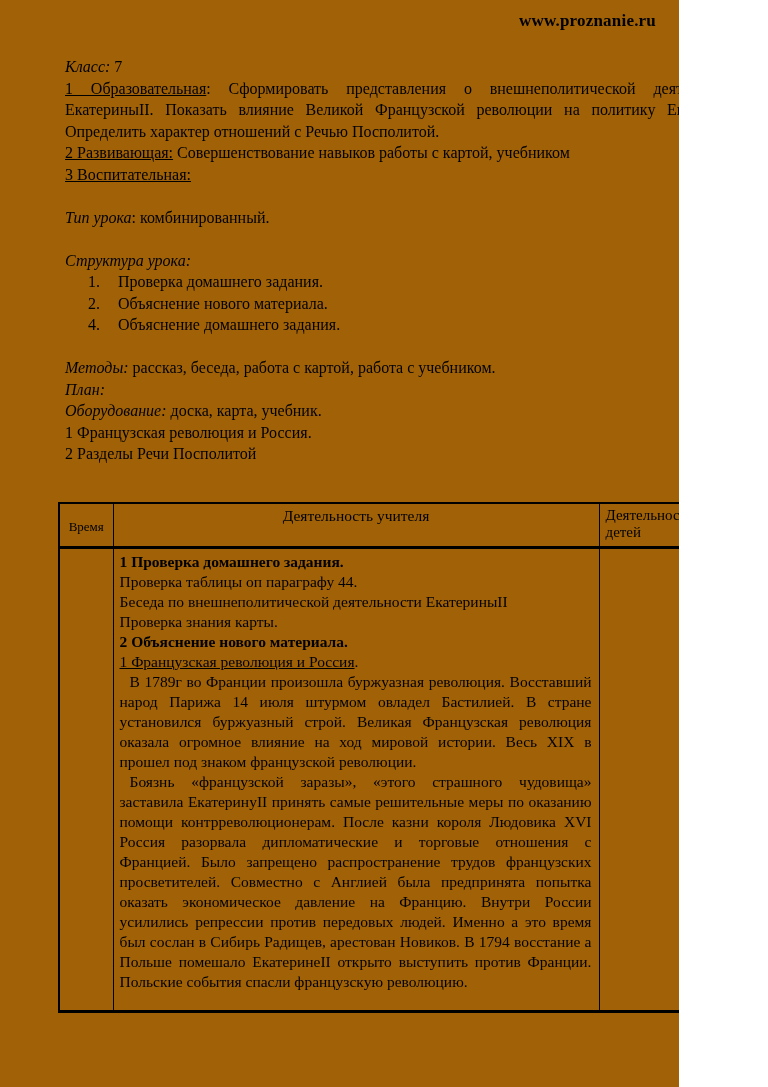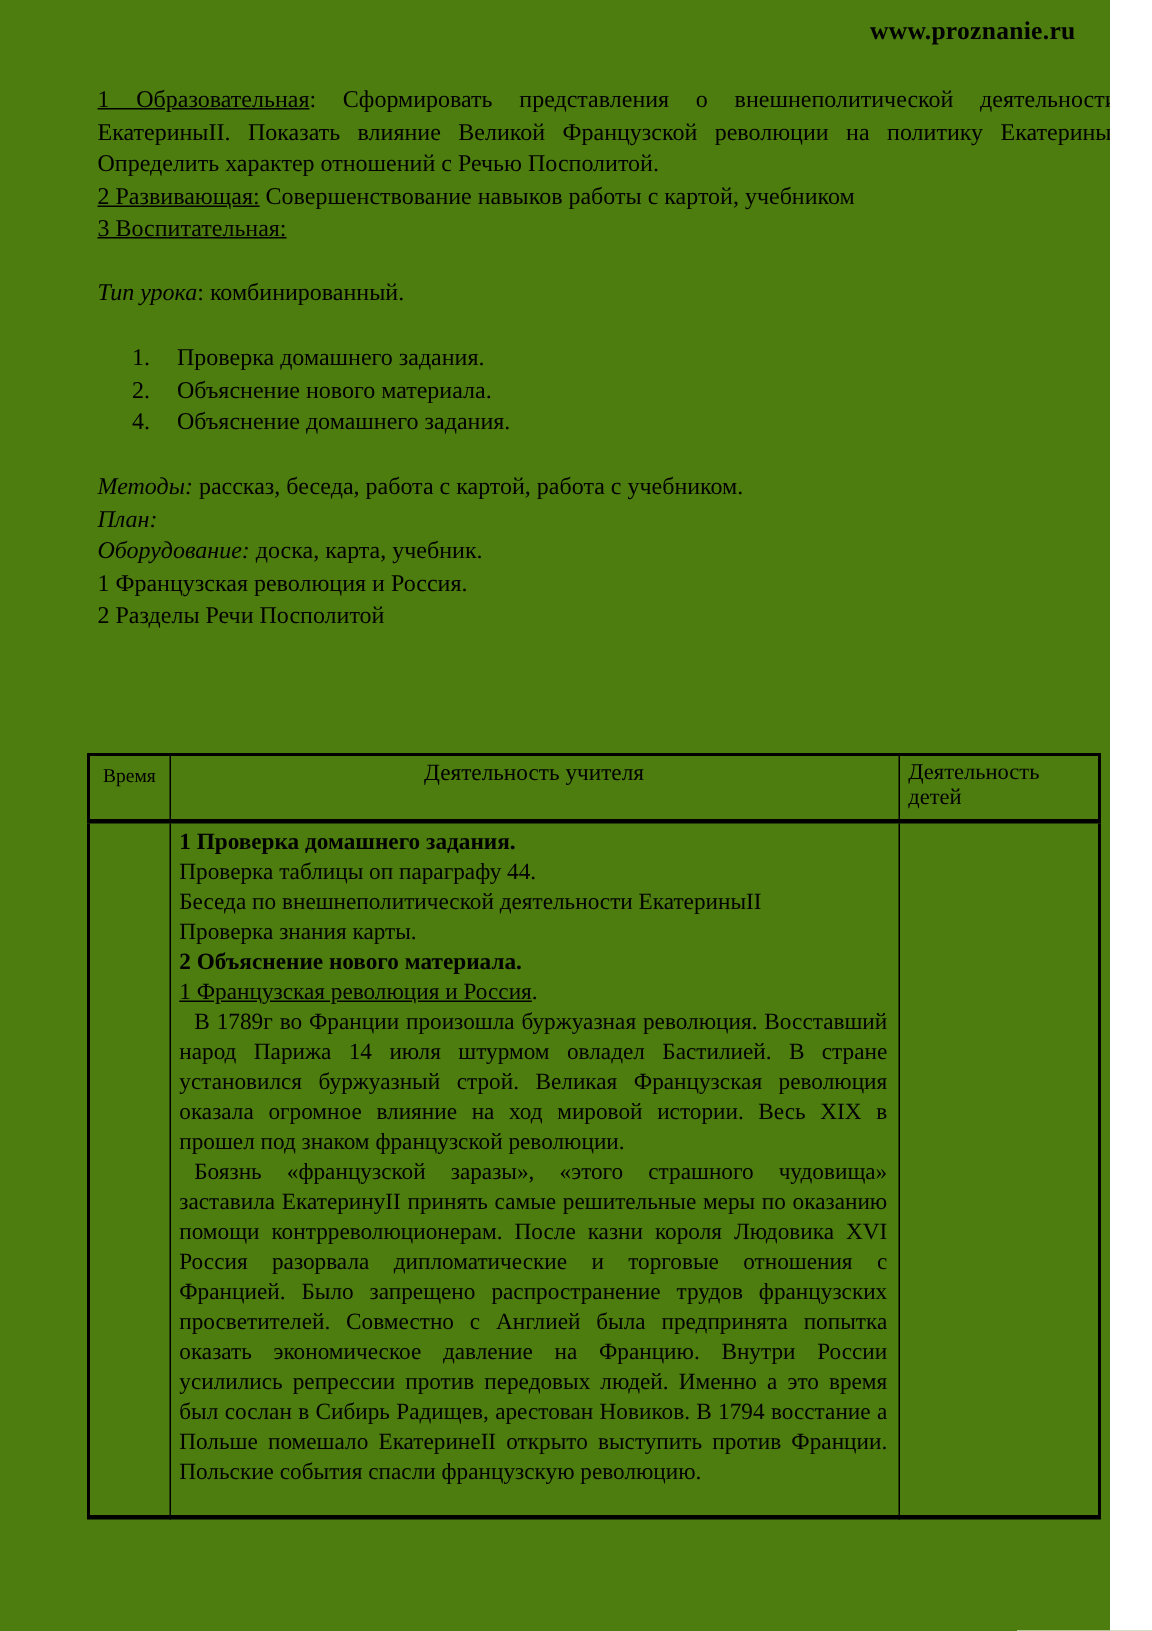--- a/index.html
+++ b/index.html
@@ -1,19 +1,19 @@
 <!DOCTYPE html>
 <html><head>
 <meta charset="utf-8">
 <style>
   html, body { margin:0; padding:0; background:#ffffff; }
   .page {
     position:relative;
-    width:740px; height:1087px;
-    background:#4d7c0f;
+    width:679px; height:1087px;
+    background:#a16207;
     color:#000;
     font-family:"Liberation Serif", serif;
     overflow:hidden;
   }
   .site-url {
     position:absolute; top:11px; right:23px;
     font-weight:bold; font-size:17px; letter-spacing:0.2px;
   }
   .content {
     position:absolute; left:65px; top:56px; width:680px;
@@ -32,53 +32,55 @@
     border:2px solid #000;
   }
   table.lesson th, table.lesson td {
     border:1px solid #000; vertical-align:top;
     font-weight:normal;
   }
   table.lesson thead th { border-bottom:3px solid #000; }
   table.lesson { border-bottom:3px solid #000; }
   thead tr { height:44px; }
   tbody tr { height:464px;margin-left:28px; }
-  th.h-time { font-size:13px; padding-top:5px; }
+  th.h-time { font-size:13px; padding-top:15px; }
   th.h-teacher { font-size:15.5px; text-align:center; padding:3px 6px 0 6px; }
   th.h-children { font-size:15px; text-align:left; padding:3px 8px 0 6px; }
   td.c-teacher {
     font-size:15.5px; line-height:20px;
     padding:3px 7px 0 6px;
   }
   .t-bold { font-weight:bold; }
   .t-para { text-align:justify; text-indent:10px; }
 </style>
 </head>
 <body>
 
 <div class="page">
 
   <div class="site-url">www.proznanie.ru</div>
 
   <div class="content">
 
+    <div class="line"><span class="ital">Класс:</span><span> 7</span></div>
 
 
     <div class="line just"><span class="und">1 Образовательная</span><span>: Сформировать представления о внешнеполитической деятельности ЕкатериныII. Показать влияние Великой Французской революции на политику Екатерины. Определить характер отношений с Речью Посполитой.</span></div>
 
     <div class="line"><span class="und">2 Развивающая:</span><span> Совершенствование навыков работы с картой, учебником</span></div>
 
     <div class="line"><span class="und">3 Воспитательная:</span></div>
 
     <div class="spacer"></div>
 
     <div class="line"><span class="ital">Тип урока</span><span>: комбинированный.</span></div>
 
     <div class="spacer"></div>
 
+    <div class="line ital">Структура урока:</div>
 
     <div class="line li-row"><span class="li-num">1.</span><span>Проверка домашнего задания.</span></div>
     <div class="line li-row"><span class="li-num">2.</span><span>Объяснение нового материала.</span></div>
     <div class="line li-row"><span class="li-num">4.</span><span>Объяснение домашнего задания.</span></div>
 
     <div class="spacer"></div>
 
     <div class="line"><span class="ital">Методы:</span><span> рассказ, беседа, работа с картой, работа с учебником.</span></div>
 
     <div class="line ital">План:</div>

